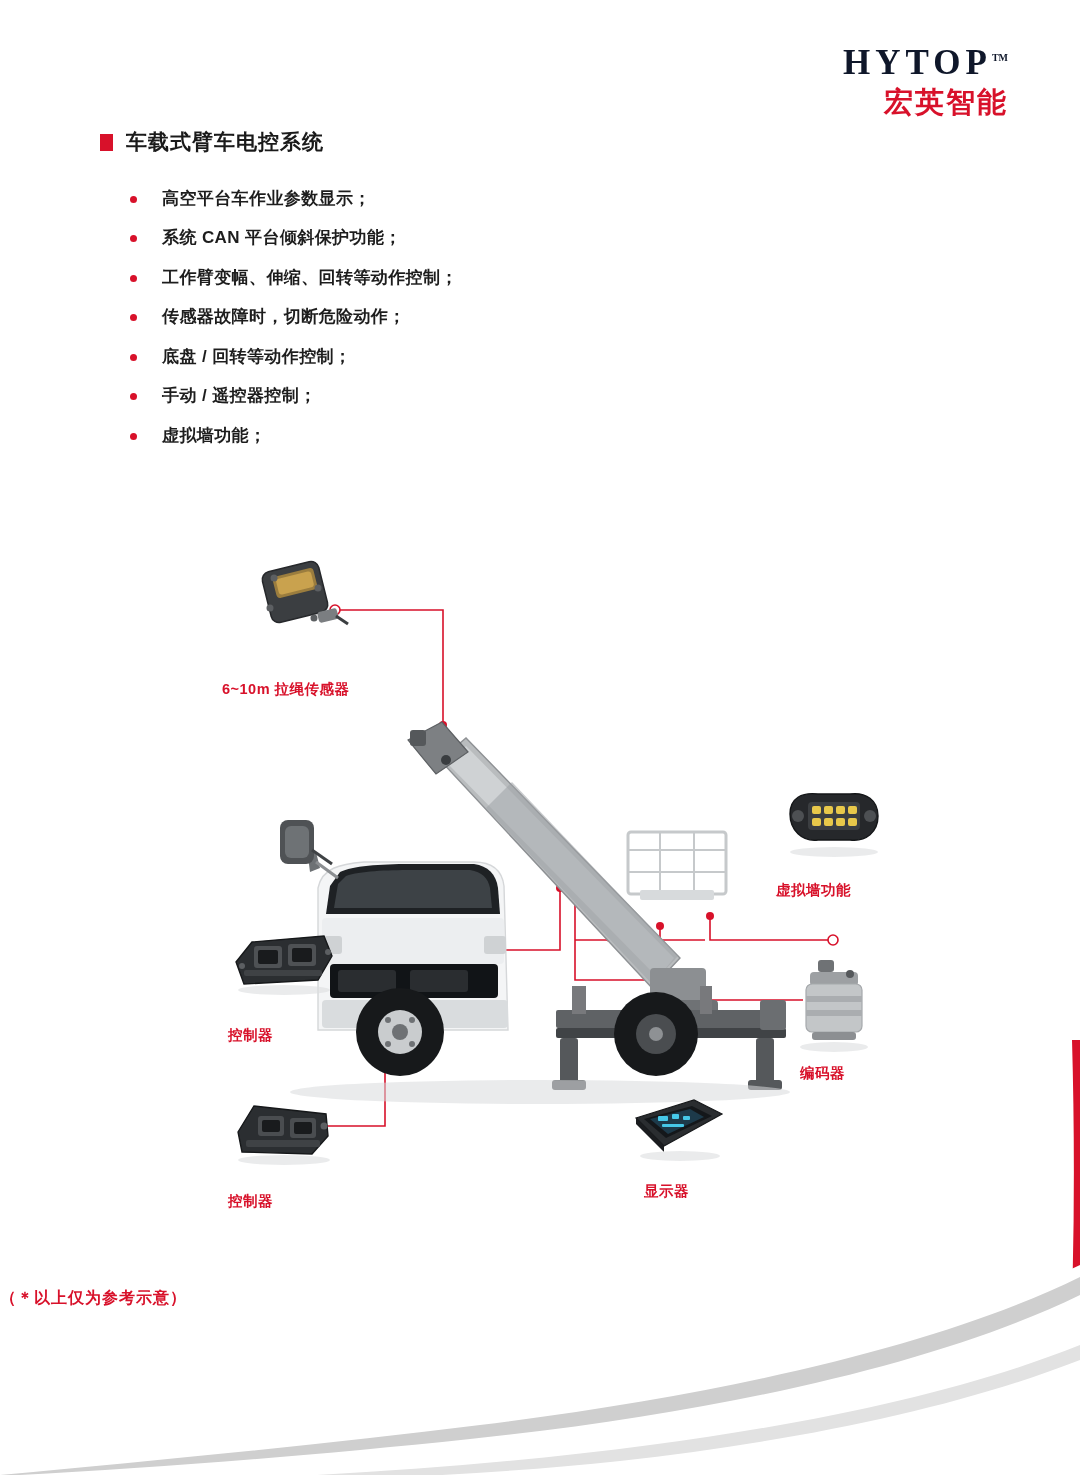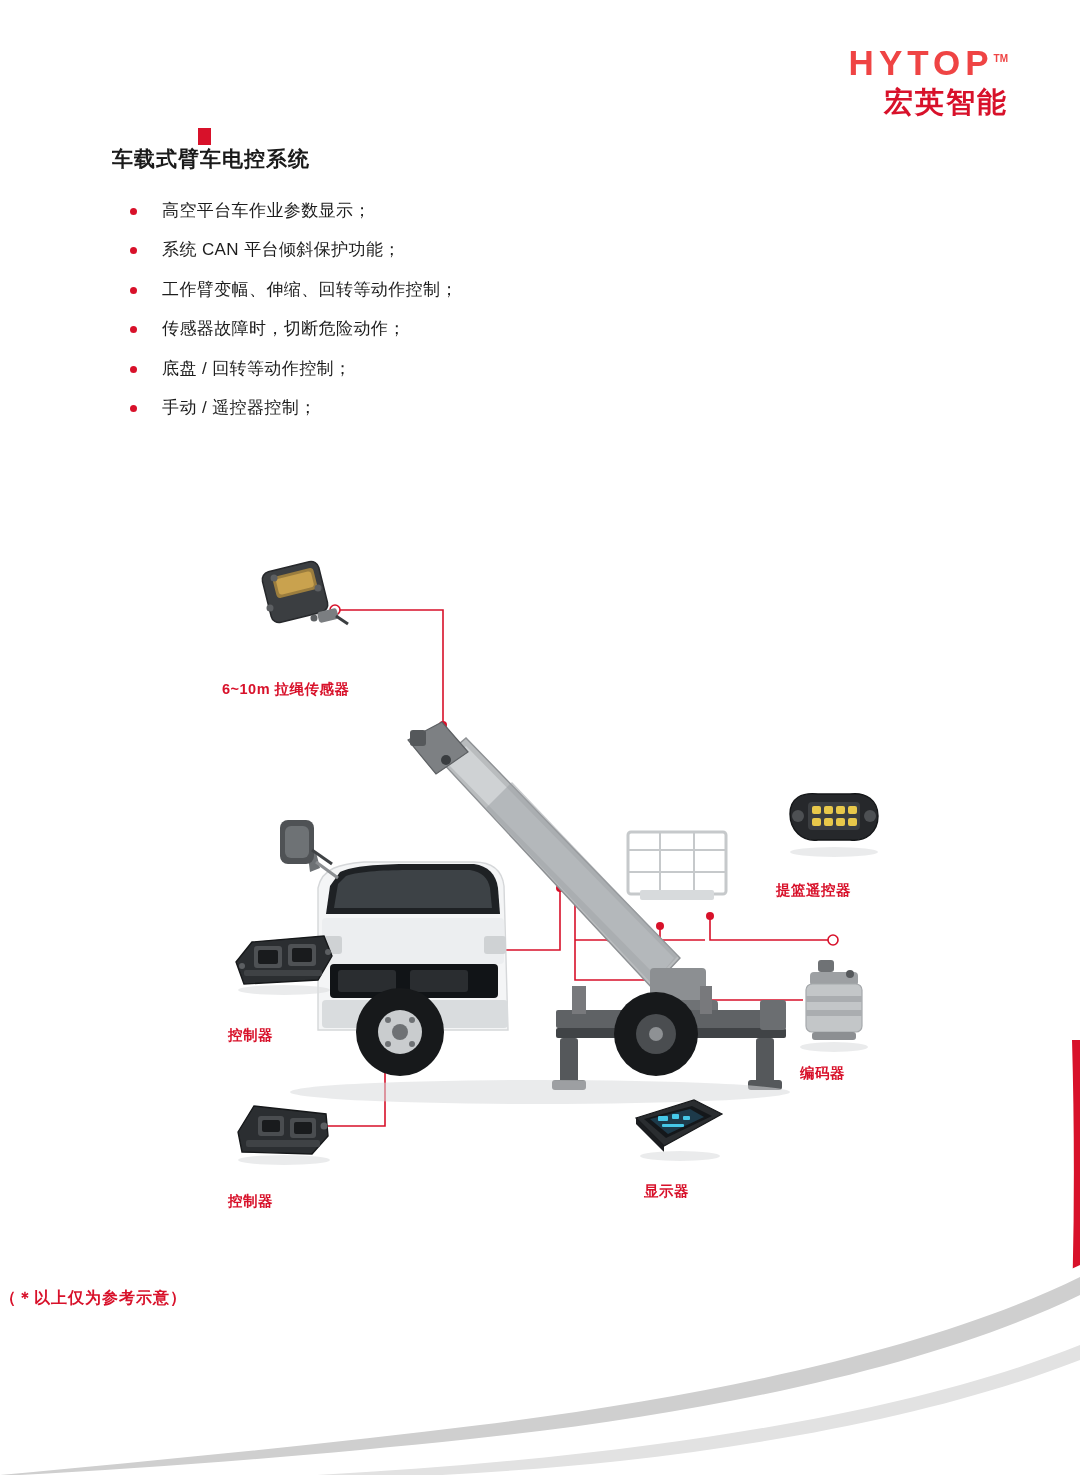--- a/index.html
+++ b/index.html
@@ -36,69 +36,69 @@
 
   
   .logo-block {
     position: absolute;
     top: 45px;
     right: 72px;
     width: 250px;
     text-align: right;
   }
   .logo-mark {
-    font-family: Liberation Sans, sans-serif;
+    font-family: Liberation Serif, serif;
     font-size: 35px;
     letter-spacing: 5px;
     font-weight: bold;
-    color: #ef4444;
+    color: #0f172a;
     line-height: 1;
   }
   .logo-tm {
     font-size: 10px;
     vertical-align: super;
     letter-spacing: 0;
   }
   .logo-cn {
     margin-top: 8px;
     font-size: 29px;
     font-weight: bold;
     color: #d8112a;
     letter-spacing: 2px;
     line-height: 1;
   }
 
   
   .section-heading {
     position: absolute;
-    left: 112px;
+    left: 100px;
     top: 128px;
     display: flex;
     align-items: center;
-    flex-direction: column;
   }
   .heading-bullet {
     width: 13px;
     height: 17px;
     background: #d8112a;
     margin-right: 13px;
   }
   .heading-text {
     font-size: 21px;
     font-weight: bold;
     letter-spacing: 1px;
     color: #1a1a1a;
   }
 
   
   .feature-list {
     position: absolute;
     left: 130px;
-    top: 200px;
+    top: 188px;
     width: 700px;
+    font-weight: bold;
   }
   .feature-item {
     display: flex;
     align-items: flex-start;
     margin-bottom: 16.5px;
   }
   .feature-dot {
     width: 7px;
     height: 7px;
     border-radius: 50%;
@@ -199,20 +199,24 @@
     <div class="feature-dot"></div>
     <div class="feature-text">传感器故障时，切断危险动作；</div>
   </div>
   <div class="feature-item">
     <div class="feature-dot"></div>
     <div class="feature-text">底盘 / 回转等动作控制；</div>
   </div>
   <div class="feature-item">
     <div class="feature-dot"></div>
     <div class="feature-text">手动 / 遥控器控制；</div>
+  </div>
+  <div class="feature-item">
+    <div class="feature-dot"></div>
+    <div class="feature-text">虚拟墙功能；</div>
   </div>
 </div>
 
 <div class="diagram">
 
   <svg width="1080" height="720" viewBox="0 0 1080 720">
     <g stroke="#d8112a" stroke-width="1.6" fill="none">
 
       <path d="M339,70 L443,70 L443,185"></path>
       <circle cx="335" cy="70" r="5" fill="#ffffff" stroke="#d8112a" stroke-width="1.6"></circle>
@@ -370,21 +374,21 @@
       <rect x="70" y="26" width="9" height="8" rx="2"></rect>
       <rect x="34" y="38" width="9" height="8" rx="2"></rect>
       <rect x="46" y="38" width="9" height="8" rx="2"></rect>
       <rect x="58" y="38" width="9" height="8" rx="2"></rect>
       <rect x="70" y="38" width="9" height="8" rx="2"></rect>
     </g>
     <circle cx="20" cy="36" r="6" fill="#4d5053"></circle>
     <circle cx="92" cy="36" r="6" fill="#4d5053"></circle>
     <ellipse cx="56" cy="72" rx="44" ry="5" fill="#dcdedf" opacity="0.6"></ellipse>
   </svg>
-  <div class="callout-label" style="left:776px; top:341px;">提篮遥控器</div>
+  <div class="callout-label" style="left:776px; top:341px;">虚拟墙功能</div>
 
   <svg class="part" style="left:790px; top:412px;" width="90" height="110" viewBox="0 0 90 110">
     <rect x="28" y="8" width="16" height="12" rx="3" fill="#6f7275"></rect>
     <rect x="20" y="20" width="48" height="14" rx="4" fill="#9da0a3"></rect>
     <rect x="16" y="32" width="56" height="48" rx="6" fill="#c3c6c8" stroke="#a6a9ac" stroke-width="1.2"></rect>
     <rect x="16" y="44" width="56" height="6" fill="#aaadb0"></rect>
     <rect x="16" y="58" width="56" height="6" fill="#aaadb0"></rect>
     <rect x="22" y="80" width="44" height="8" rx="3" fill="#8c8f92"></rect>
     <circle cx="60" cy="22" r="4" fill="#55585b"></circle>
     <ellipse cx="44" cy="95" rx="34" ry="5" fill="#dcdedf" opacity="0.6"></ellipse>

